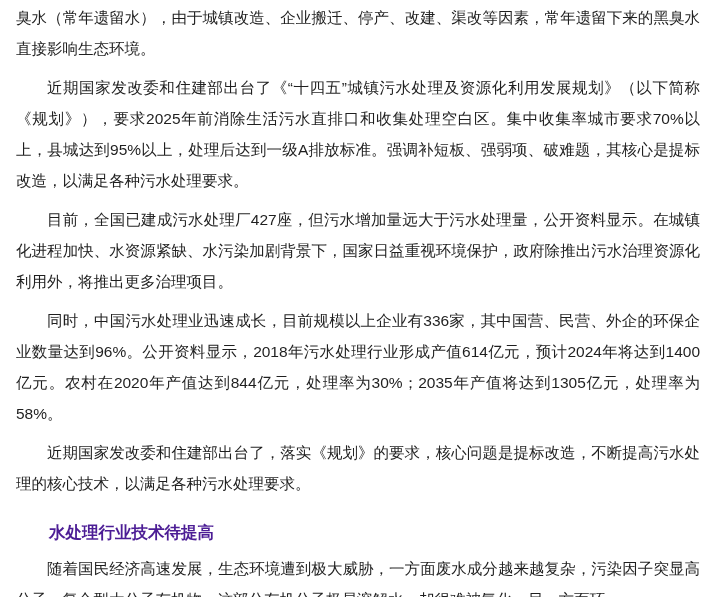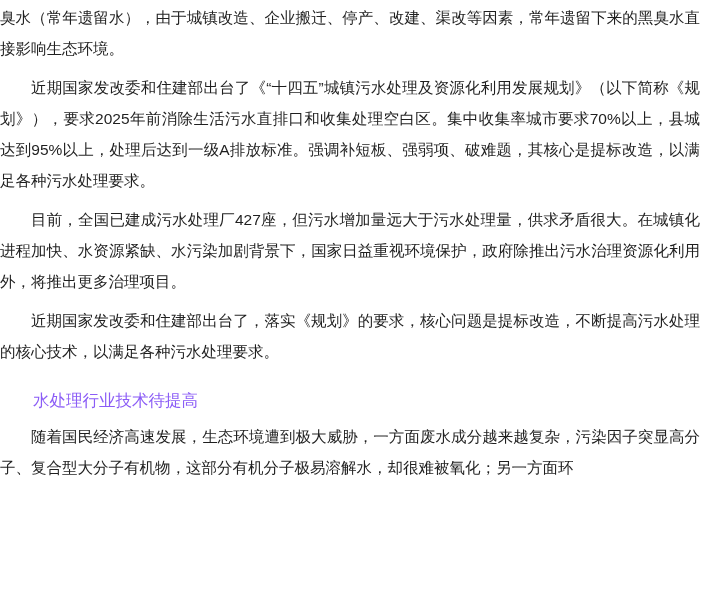--- a/index.html
+++ b/index.html
@@ -11,64 +11,65 @@
     height: 597px;
     background: #ffffff;
     font-family: "Liberation Sans", sans-serif;
     color: #222222;
     overflow: hidden;
   }
   .page {
     width: 710px;
     height: 530px;
     box-sizing: border-box;
-    padding: 0 10px 0 0;
+    padding: 0 10px 0 16px;
     position: relative;
   }
   .para {
     font-size: 15.5px;
     line-height: 31px;
     color: #1f1f1f;
     text-align: justify;
     text-justify: inter-ideograph;
     margin: 0 0 8px 0;
     letter-spacing: 0px;
     white-space: pre-wrap;
   }
   .para.indent {
     text-indent: 2em;
   }
   .para.first {
     margin-top: 0;
   }
   .heading {
     font-size: 16.5px;
-    font-weight: normal;
-    color: #8b5cf6;
+    font-weight: bold;
+    color: #4c1d95;
     line-height: 30px;
     margin: 18px 0 6px 0;
     text-indent: 2em;
   }
   .spacer-top {
     height: 2px;
   }
 </style>
 </head>
 <body>
 
 <div class="page">
 
   <div class="spacer-top"></div>
 
   <p class="para first">臭水（常年遗留水），由于城镇改造、企业搬迁、停产、改建、渠改等因素，常年遗留下来的黑臭水直接影响生态环境。</p>
 
   <p class="para indent">近期国家发改委和住建部出台了《“十四五”城镇污水处理及资源化利用发展规划》（以下简称《规划》），要求2025年前消除生活污水直排口和收集处理空白区。集中收集率城市要求70%以上，县城达到95%以上，处理后达到一级A排放标准。强调补短板、强弱项、破难题，其核心是提标改造，以满足各种污水处理要求。</p>
 
-  <p class="para indent">目前，全国已建成污水处理厂427座，但污水增加量远大于污水处理量，供求矛盾很大。在城镇化进程加快、水资源紧缺、水污染加剧背景下，国家日益重视环境保护，政府除推出污水治理资源化利用外，将推出更多治理项目。</p>
+  <p class="para indent">目前，全国已建成污水处理厂427座，但污水增加量远大于污水处理量，公开资料显示。在城镇化进程加快、水资源紧缺、水污染加剧背景下，国家日益重视环境保护，政府除推出污水治理资源化利用外，将推出更多治理项目。</p>
 
+  <p class="para indent">同时，中国污水处理业迅速成长，目前规模以上企业有336家，其中国营、民营、外企的环保企业数量达到96%。公开资料显示，2018年污水处理行业形成产值614亿元，预计2024年将达到1400亿元。农村在2020年产值达到844亿元，处理率为30%；2035年产值将达到1305亿元，处理率为58%。</p>
 
   <p class="para indent">近期国家发改委和住建部出台了，落实《规划》的要求，核心问题是提标改造，不断提高污水处理的核心技术，以满足各种污水处理要求。</p>
 
   <h2 class="heading">水处理行业技术待提高</h2>
 
   <p class="para indent">随着国民经济高速发展，生态环境遭到极大威胁，一方面废水成分越来越复杂，污染因子突显高分子、复合型大分子有机物，这部分有机分子极易溶解水，却很难被氧化；另一方面环</p>
 
 </div>
 
 </body></html>

